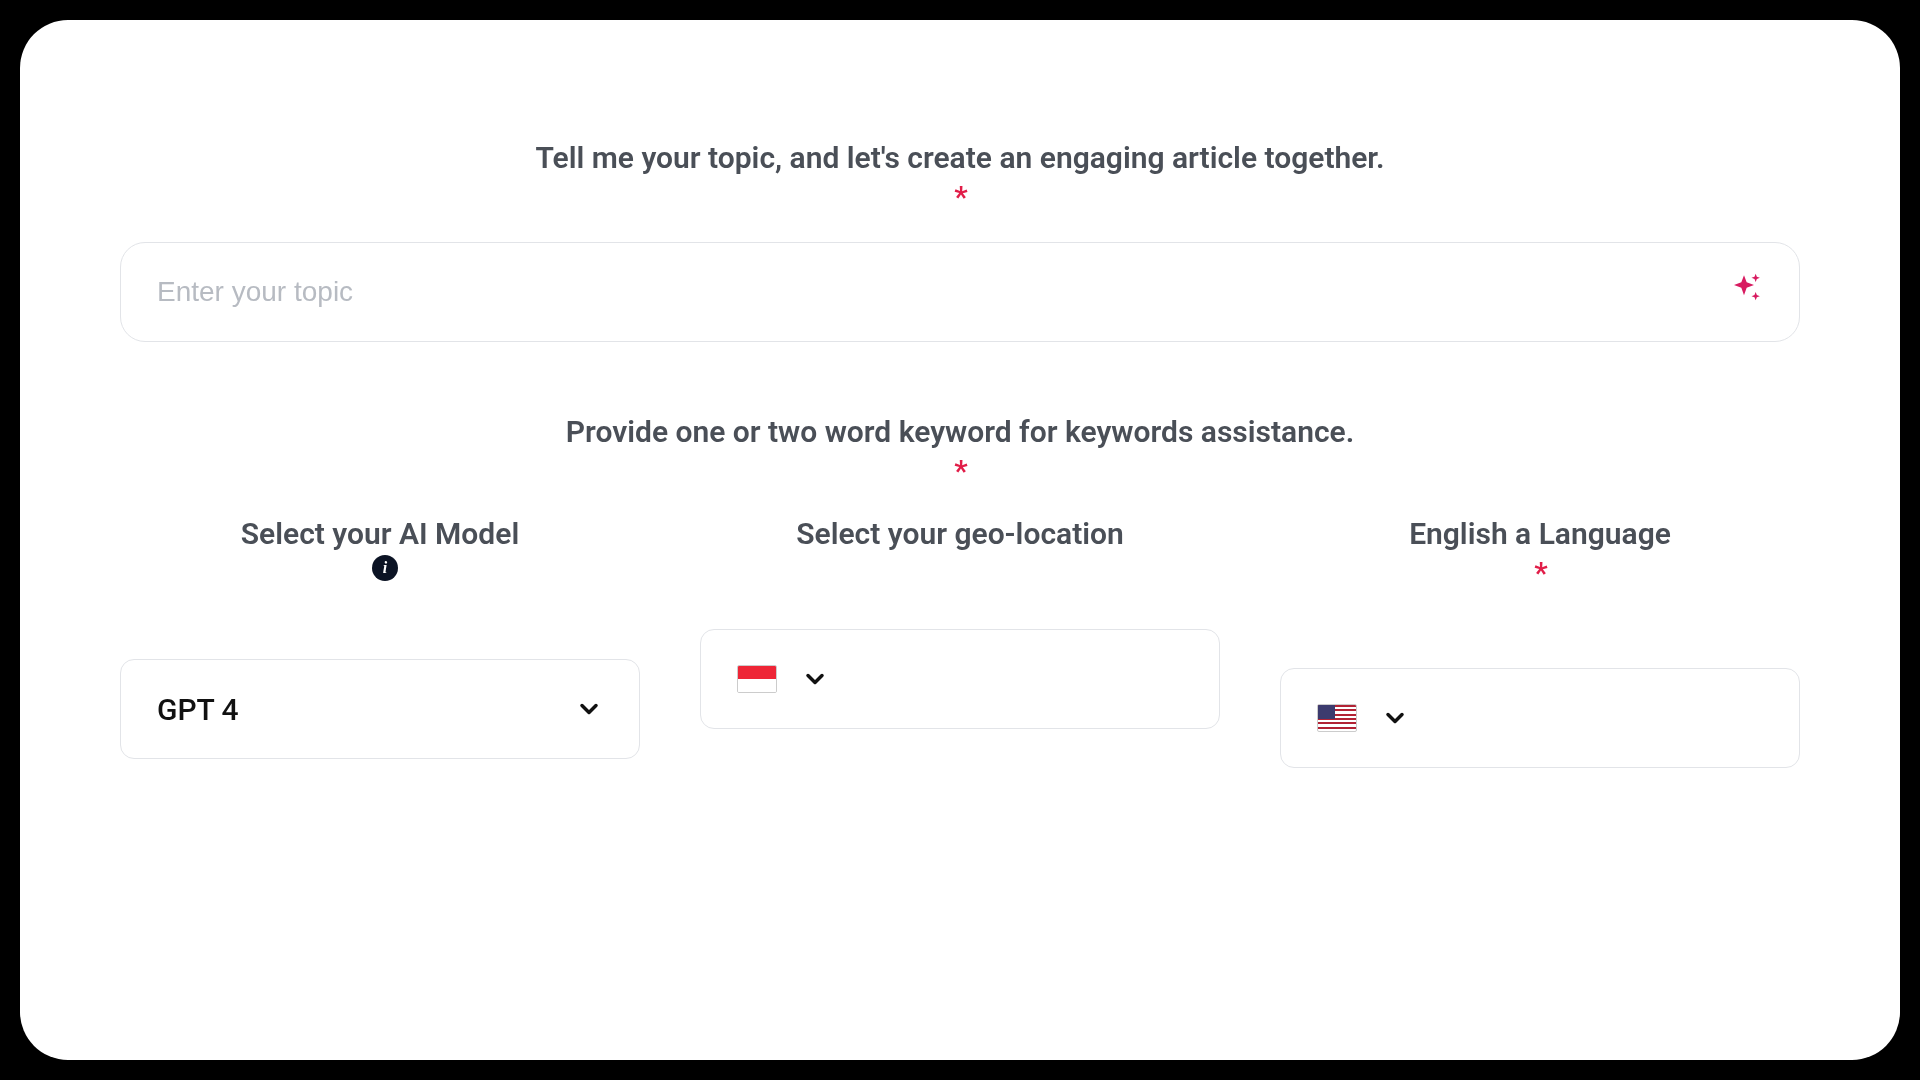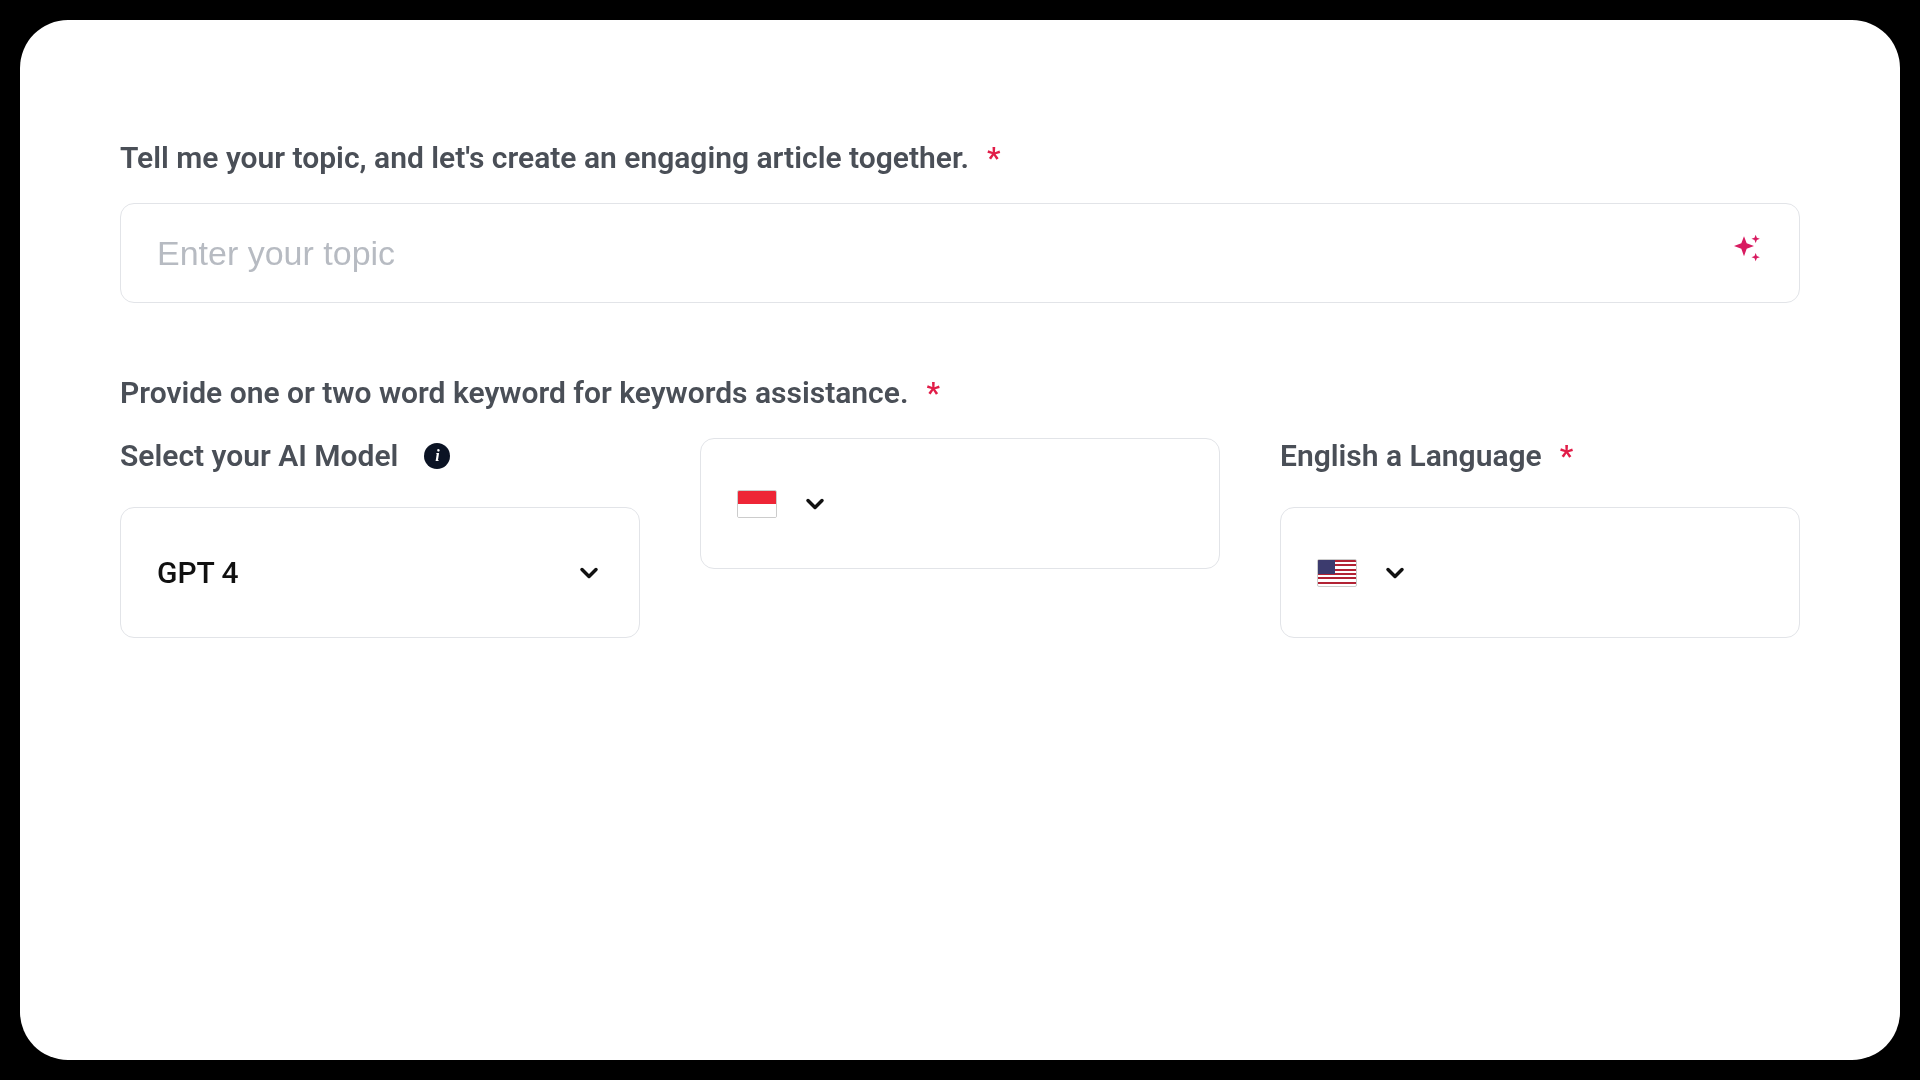--- a/index.html
+++ b/index.html
@@ -15,45 +15,46 @@
     width: 1880px;
     height: 1040px;
     background: #fff;
     border-radius: 48px;
     padding: 120px 100px 80px 100px;
     position: relative;
   }
   .label-row {
     display: flex;
     align-items: center;
-    gap: 16px;
+    gap: 4px;
     margin-bottom: 28px;
+    flex-direction: column;
   }
   .field-label {
     font-size: 30px;
     font-weight: 600;
     color: #4a4f57;
   }
   .required {
     color: #e11d48;
     font-size: 30px;
     font-weight: 600;
     margin-left: 2px;
   }
   .input-wrap {
     position: relative;
     margin-bottom: 72px;
   }
   .text-input {
     width: 100%;
     height: 100px;
     border: 1px solid #e2e4e8;
-    border-radius: 14px;
+    border-radius: 25px;
     padding: 0 100px 0 36px;
-    font-size: 34px;
+    font-size: 28px;
     color: #0f766e;
     outline: none;
     background: #fff;
   }
   .text-input::placeholder {
     color: #b7bbc2;
     font-weight: 400;
   }
   .sparkle-btn {
     position: absolute;
@@ -72,28 +73,29 @@
     display: flex;
     gap: 60px;
   }
   .col {
     flex: 1;
     display: flex;
     flex-direction: column;
   }
   .col .label-row { margin-bottom: 34px; }
   .dropdown {
-    height: 131px;
+    height: 100px;
     border: 1px solid #e2e4e8;
     border-radius: 14px;
     display: flex;
     align-items: center;
     padding: 0 36px;
     cursor: pointer;
     gap: 24px;
+    margin-top: 44px;
   }
   .dd-value {
     font-size: 30px;
     font-weight: 500;
     color: #111;
     flex: 1;
   }
   .chevron {
     width: 28px;
     height: 28px;
@@ -170,20 +172,23 @@
       </div>
       <div class="dropdown">
         <span class="dd-value">GPT 4</span>
         <svg class="chevron" viewBox="0 0 24 24" fill="none" stroke="#111" stroke-width="3" stroke-linecap="round" stroke-linejoin="round">
             <polyline points="6 9 12 15 18 9"></polyline>
           </svg>
       </div>
     </div>
 
     <div class="col">
+      <div class="label-row">
+        <span class="field-label">Select your geo-location</span>
+      </div>
       <div class="dropdown">
         <span class="flag flag-sg">
           <span class="top"></span>
             <span class="bot"></span>
         </span>
         <svg class="chevron" viewBox="0 0 24 24" fill="none" stroke="#111" stroke-width="3" stroke-linecap="round" stroke-linejoin="round">
             <polyline points="6 9 12 15 18 9"></polyline>
           </svg>
       </div>
     </div>

